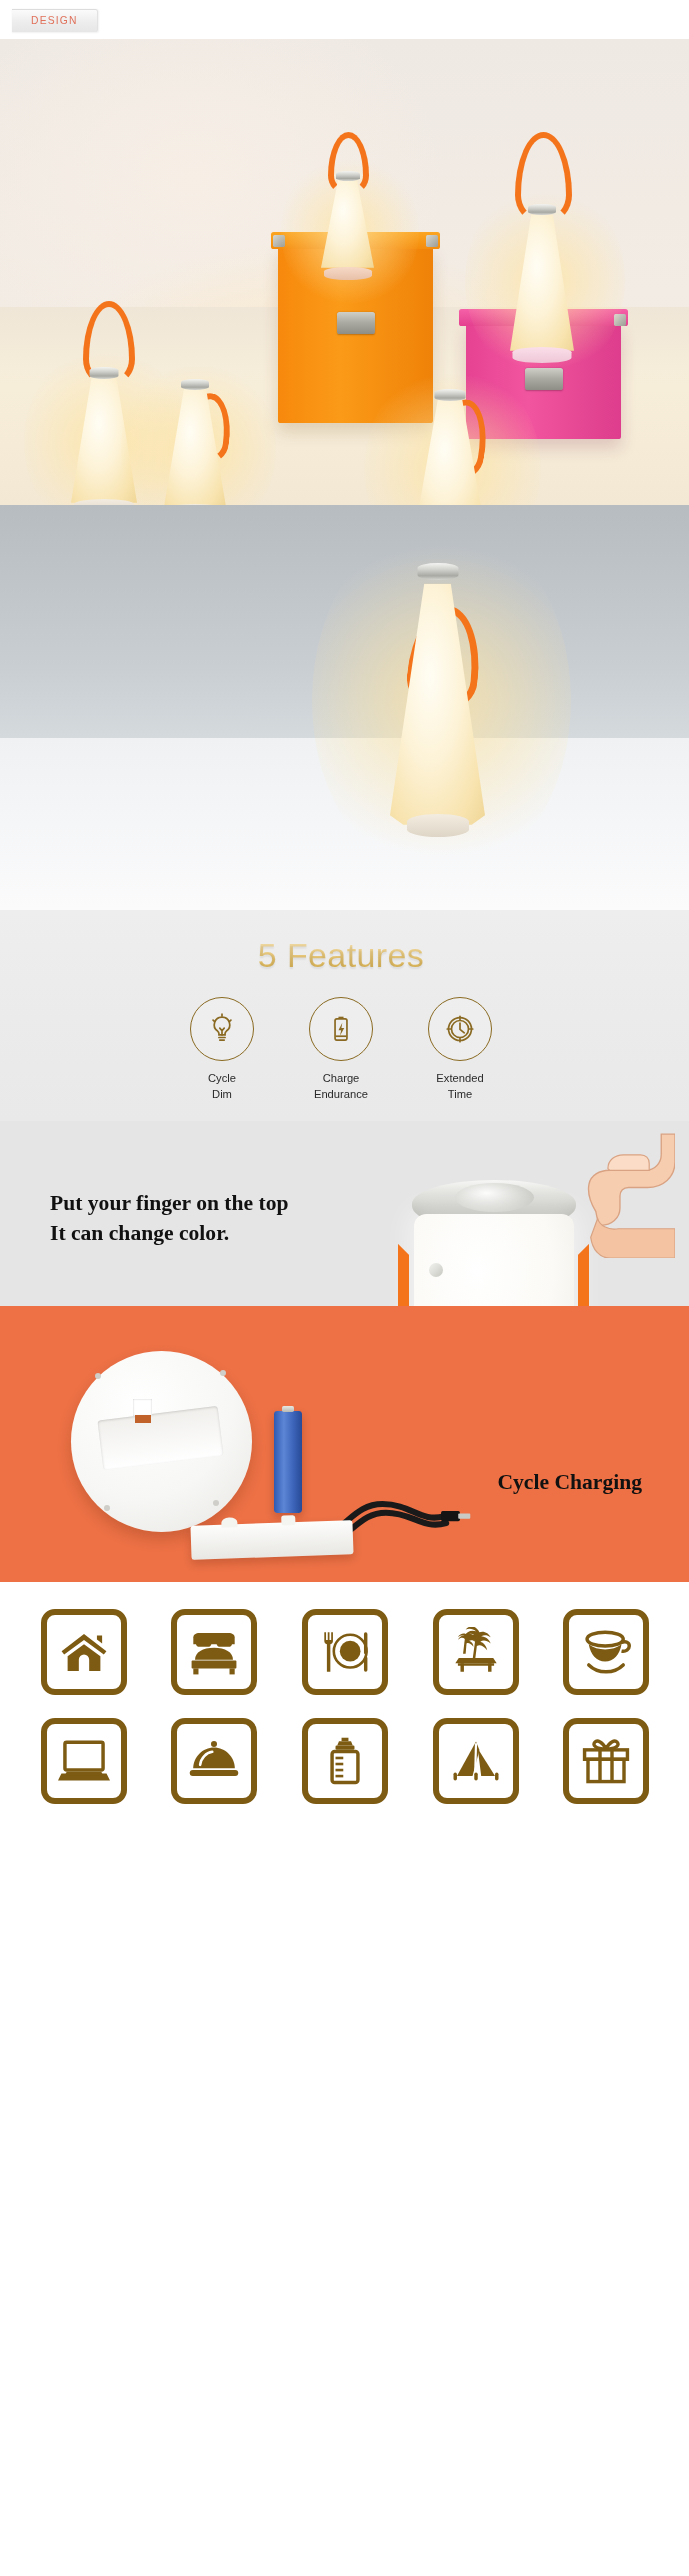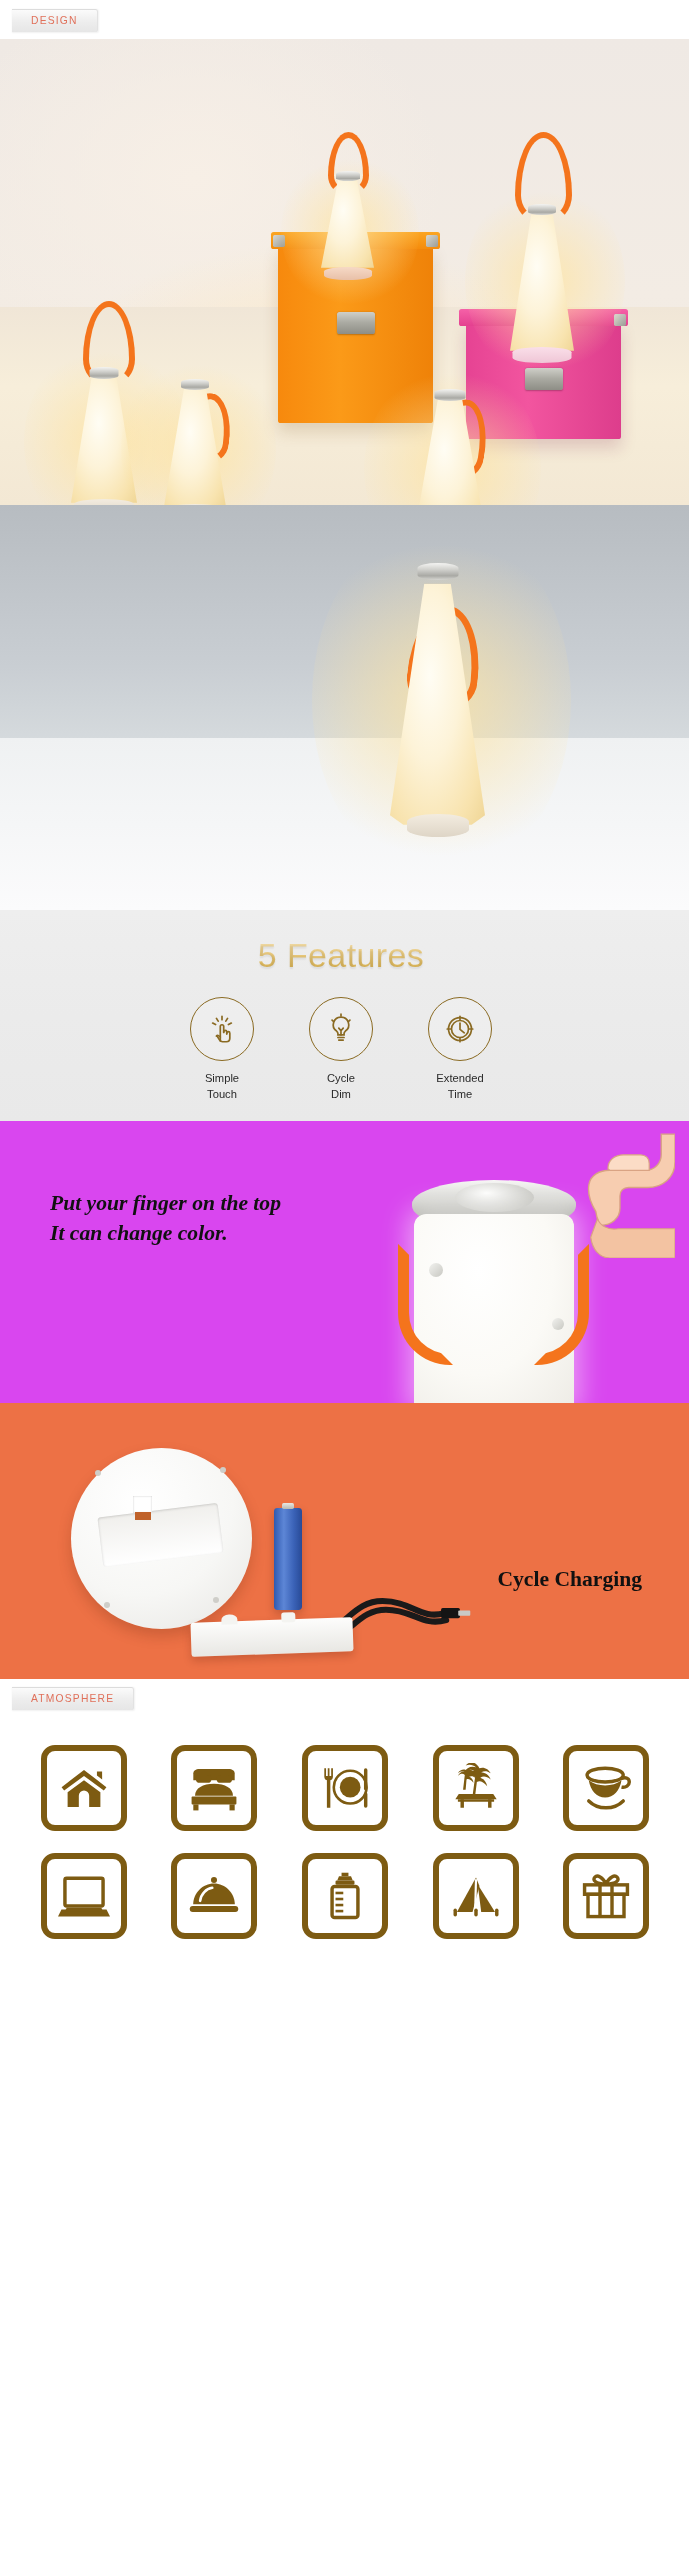--- a/index.html
+++ b/index.html
@@ -140,21 +140,21 @@
     font-size: 11.2px; line-height: 1.35; color: #2a2a2a;
   }
 
   
   .banner { position: relative; width: 690px; overflow: hidden; }
   .banner .headline {
     position: absolute; z-index: 3;
     font-family: "Liberation Serif", serif;
     font-weight: bold; color: #111;
   }
-  .banner-yellow { height: 282px; background: #d946ef; font-style: italic; }
+  .banner-yellow { height: 185px; background: #e5e5e5; }
   .banner-yellow .headline { left: 50px; top: 67px; font-size: 21.6px; line-height: 1.42; }
   .banner-cyan { height: 233px; background: #2ecfe8; }
   .banner-cyan .headline { left: 78px; top: 102px; font-size: 21.6px; }
   .banner-orange { height: 276px; background: #ed7145; }
   .banner-orange .headline { right: 48px; top: 164px; font-size: 21.6px; }
 
   .finger { position: absolute; right: 15.5px; top: 8.6px; z-index: 4; }
 
   
   .atmos { width: 690px; background: #ffffff; padding: 8.6px 0 29px 0; }
@@ -248,51 +248,50 @@
     </div>
   </div>
 
 
   <div class="features">
     <div class="features-title">5 Features</div>
 
     <div class="feature-list">
 
 
-      <div class="feature">
-        <div class="ring">
-          <svg width="34" height="34" viewBox="0 0 40 40" fill="none" stroke="#8a6a22" stroke-width="2" stroke-linecap="round">
-            <path d="M20 5v4M13.5 7.5l2 3.3M26.5 7.5l-2 3.3M9 13l3.4 1.8M31 13l-3.4 1.8"></path>
-            <path d="M18 34V17a2 2 0 0 1 4 0v7"></path>
-            <path d="M22 23.5a1.8 1.8 0 0 1 3.6 0V26"></path>
-            <path d="M25.6 25a1.8 1.8 0 0 1 3.6 0v6c0 2.2-1.6 4-4 4h-4.6c-1.6 0-2.6-.8-3.4-2L14 28"></path>
-            <path d="M18 29.5c-1.6-2.2-3.6-2.4-4.6-1.2"></path>
-          </svg>
-        </div>
-        <div class="lbl">
-          <span>Simple</span><br>
-          <span>Touch</span>
-        </div>
-      </div>
 
       <div class="feature">
         <div class="ring">
           <svg width="34" height="34" viewBox="0 0 40 40" fill="none" stroke="#8a6a22" stroke-width="2" stroke-linecap="round">
             <path d="M20 6a9 9 0 0 0-5.2 16.4c1 .8 1.6 1.8 1.6 3V27h7.2v-1.6c0-1.2.6-2.2 1.6-3A9 9 0 0 0 20 6z"></path>
             <path d="M16.4 30h7.2M17.4 33h5.2"></path>
             <path d="M20 27v-5l-2.6-3M20 22l2.6-3"></path>
             <path d="M20 2.5v2.2M9.5 9.5l1.6 1.6M30.5 9.5l-1.6 1.6"></path>
           </svg>
         </div>
         <div class="lbl">
           <span>Cycle</span><br>
           <span>Dim</span>
         </div>
       </div>
 
+      <div class="feature">
+        <div class="ring">
+          <svg width="34" height="34" viewBox="0 0 40 40" fill="none" stroke="#8a6a22" stroke-width="2" stroke-linejoin="round">
+            <rect x="13" y="8" width="14" height="25" rx="2"></rect>
+            <path d="M17 5.5h6v2.5h-6z" fill="#8a6a22" stroke="none"></path>
+            <path d="M13.5 28.5h13" stroke-width="2"></path>
+            <path d="M21.5 12.5 17 21.5h3.2L18.8 28l5-9.3h-3.3z" fill="#8a6a22" stroke="none"></path>
+          </svg>
+        </div>
+        <div class="lbl">
+          <span>Charge</span><br>
+          <span>Endurance</span>
+        </div>
+      </div>
 
       <div class="feature">
         <div class="ring">
           <svg width="34" height="34" viewBox="0 0 40 40" fill="none" stroke="#8a6a22" stroke-width="2" stroke-linecap="round">
             <circle cx="20" cy="20" r="13.5"></circle>
             <circle cx="20" cy="20" r="10"></circle>
             <path d="M20 5v4M20 31v4M5 20h4M31 20h4"></path>
             <path d="M20 13v7.5l5 4"></path>
           </svg>
         </div>
@@ -376,23 +375,20 @@
     </svg>
 
     <div style="position:absolute;left:191px;top:217px;width:162px;height:34px;border-radius:2.6px;
                 background:linear-gradient(to bottom,#fdfdfc,#e8e7e3);
                 box-shadow:0 4.3px 8.6px rgba(80,25,8,.22);transform:rotate(-2deg);">
       <div style="position:absolute;left:31px;top:-7px;width:15.5px;height:10.3px;border-radius:50% 50% 0 0;background:#f4f4f1;"></div>
       <div style="position:absolute;left:91px;top:-7px;width:14px;height:10.3px;border-radius:2.6px;background:#f4f4f1;"></div>
     </div>
   </div>
 
-  <div class="tab-row">
-    <span class="tab">ATMOSPHERE</span>
-  </div>
 
   <div class="atmos">
     <div class="atmos-grid">
 
       <div class="atmos-cell">
         <svg width="50" height="50" viewBox="0 0 58 58" fill="#7d5b12">
           <path d="M29 8 3 28l3 4 23-17 23 17 3-4z"></path>
           <path d="M44 10h6v9l-6-4.5z"></path>
           <path d="M29 20 10 34v17h13V38a6 6 0 0 1 12 0v13h13V34z"></path>
           <path d="M25 42h8v9h-8z" fill="#fff"></path>

